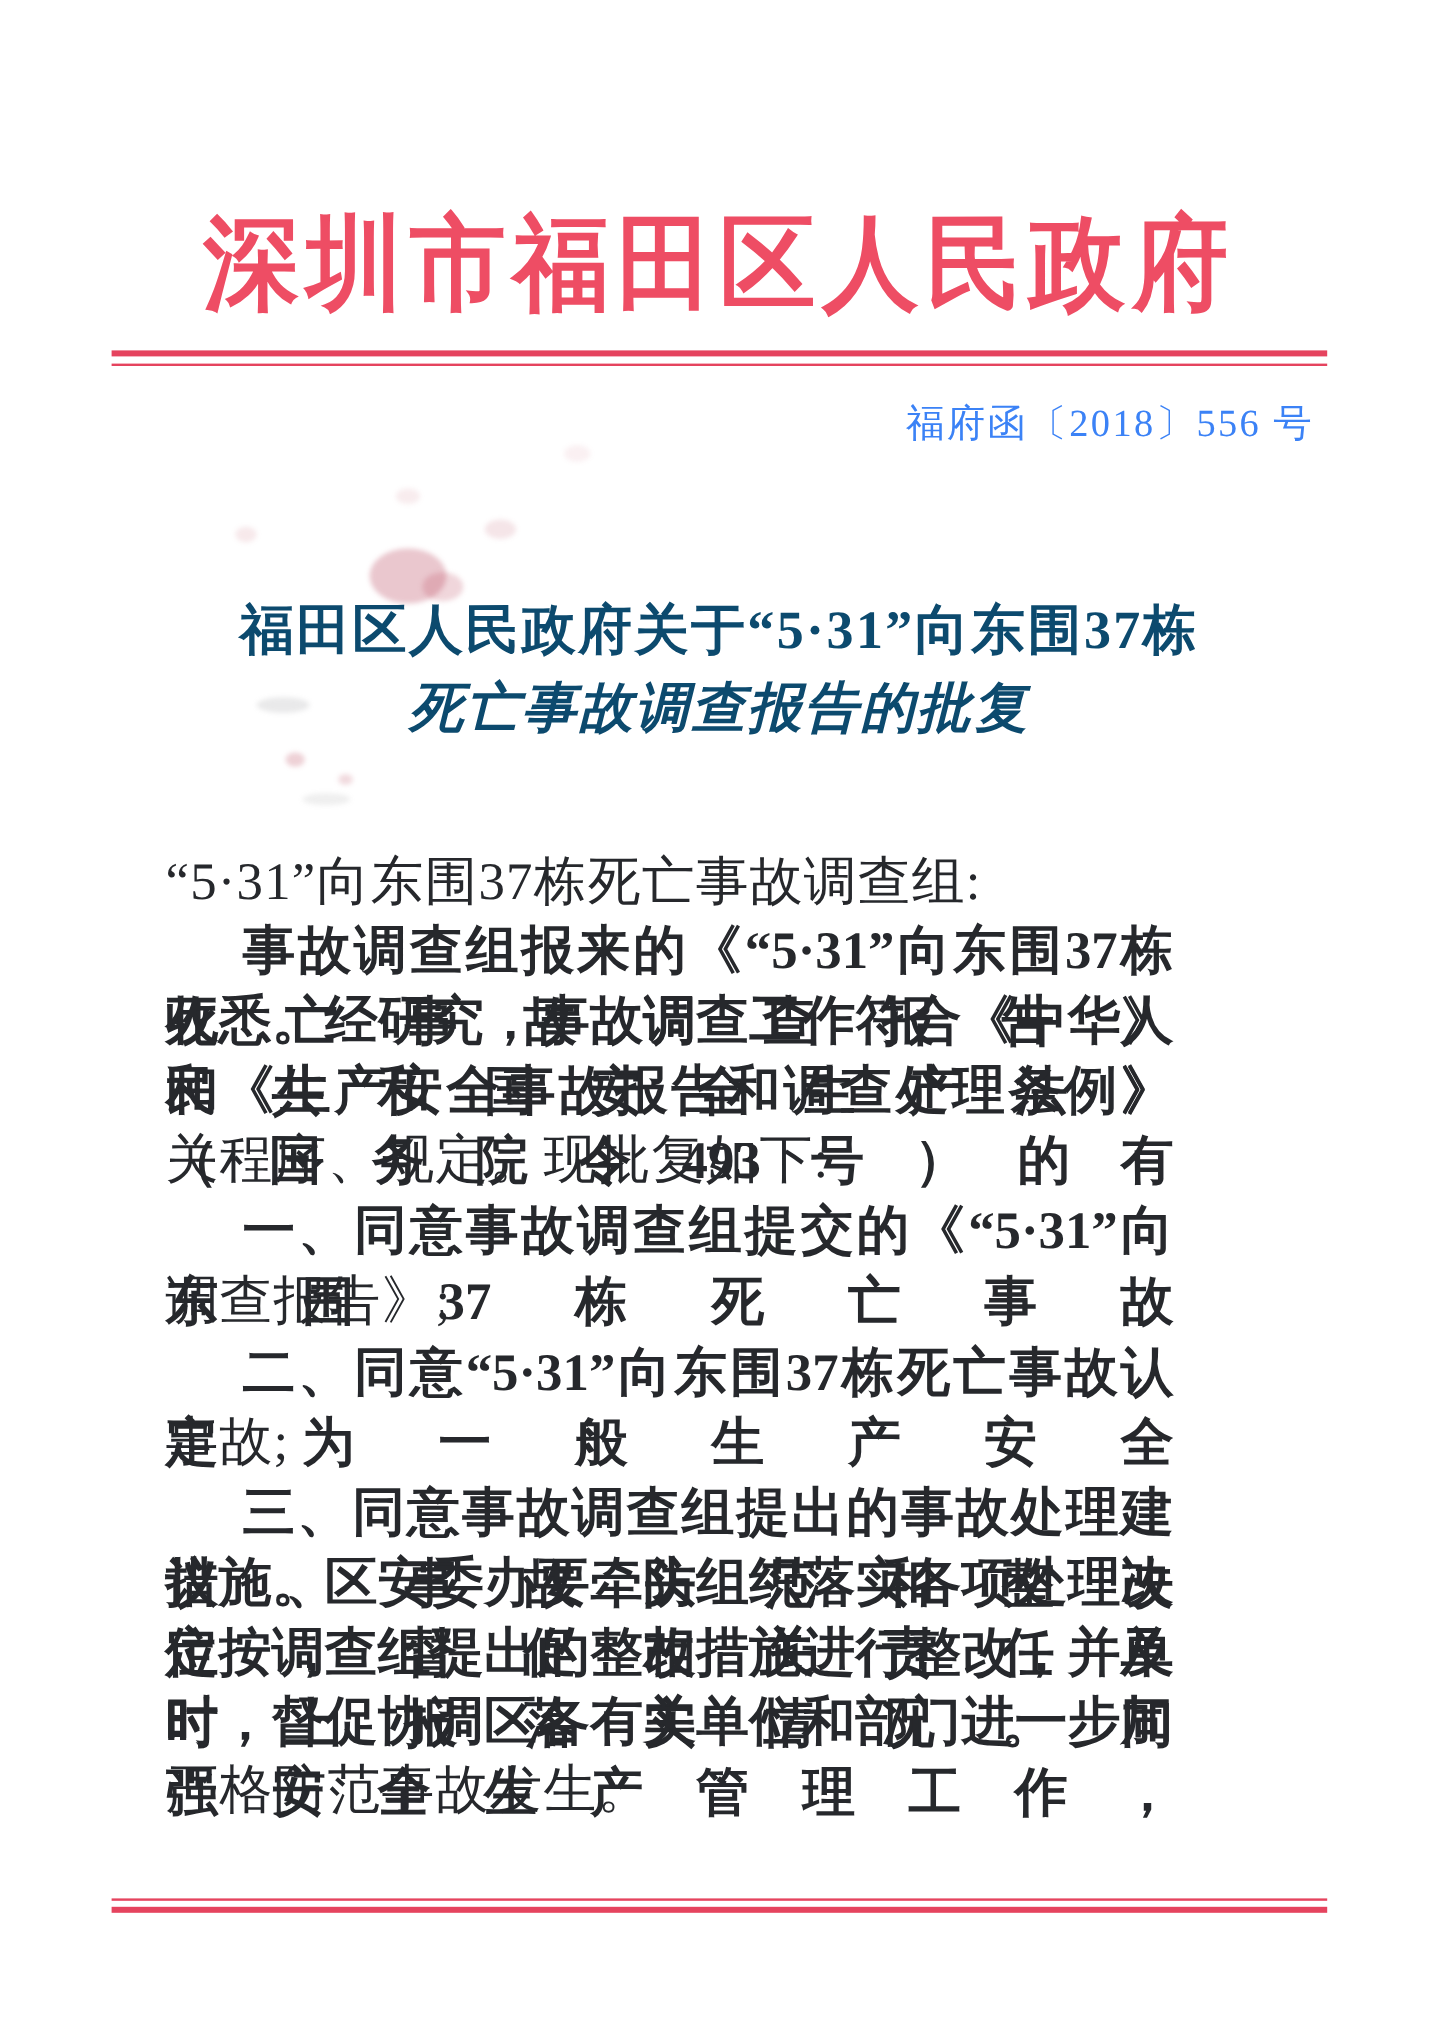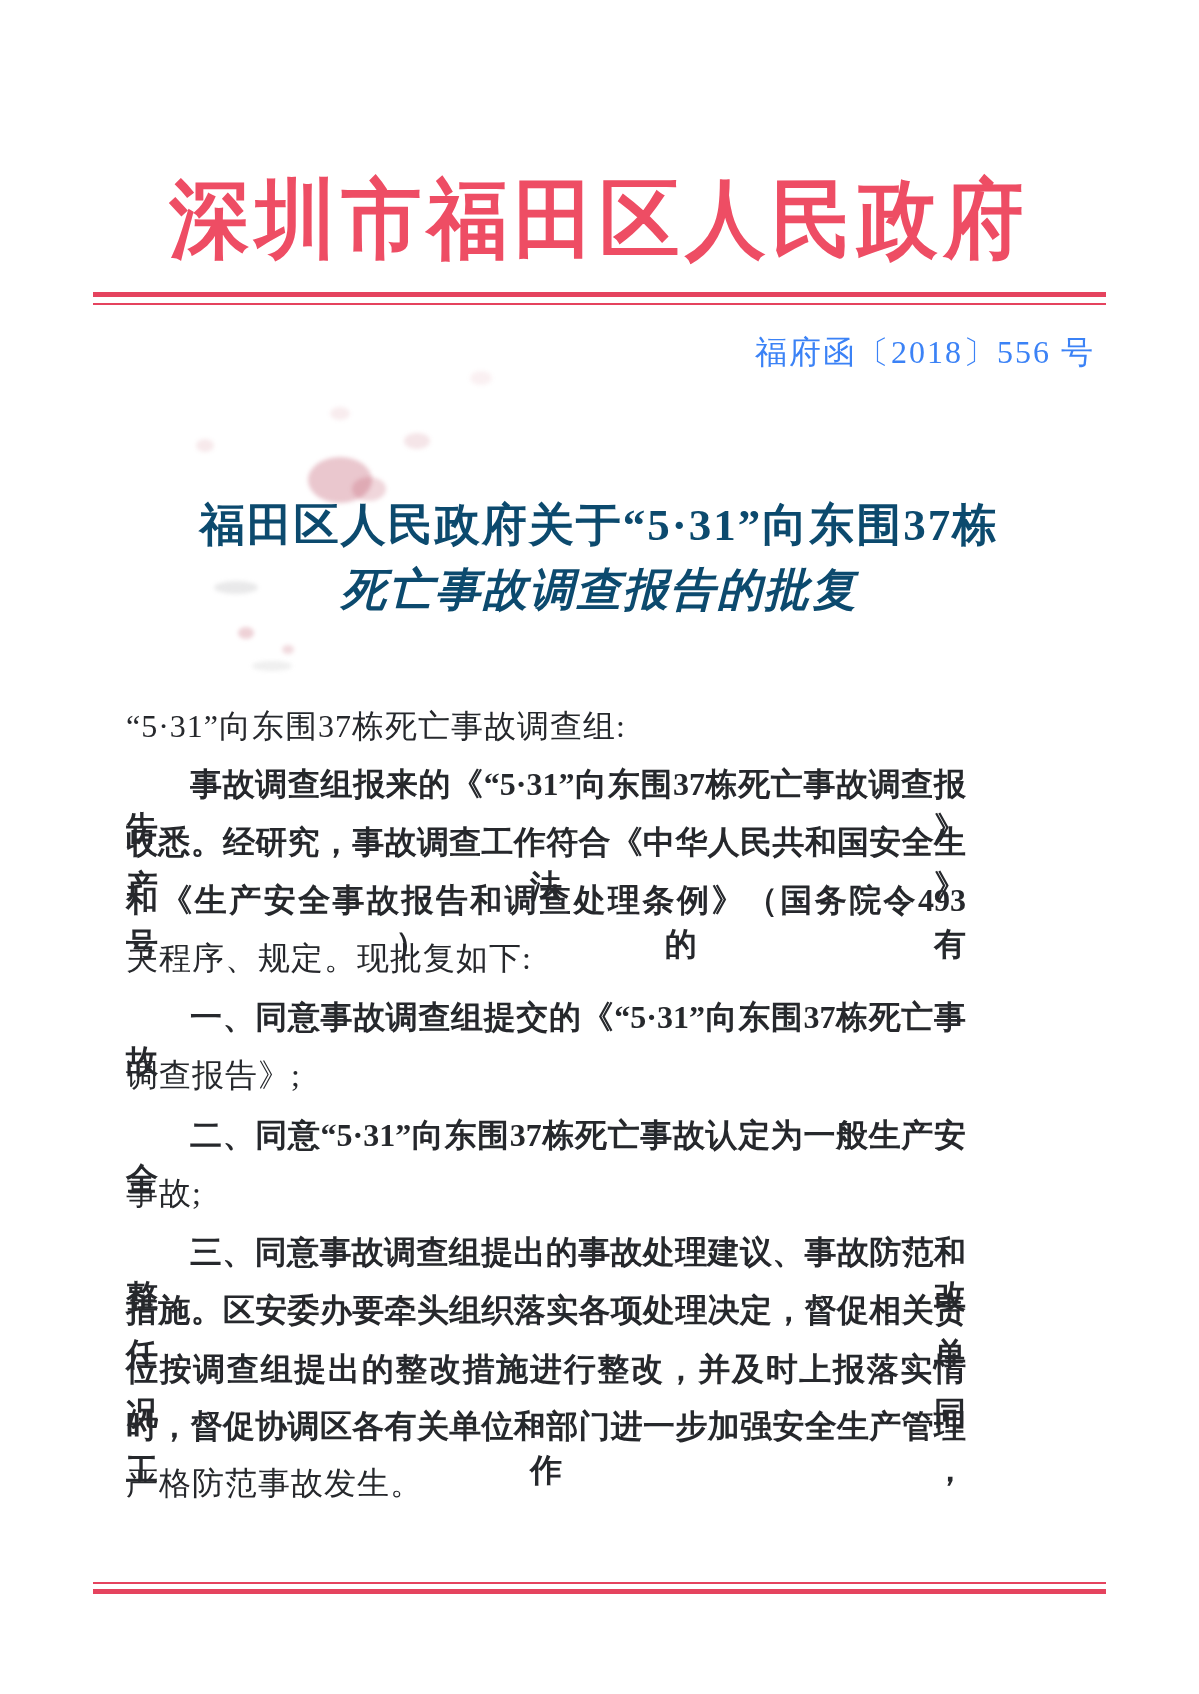--- a/index.html
+++ b/index.html
@@ -50,22 +50,22 @@
     font-size:45px;
     color:#0c4a6e;
     letter-spacing:2px;
     white-space:nowrap;
   }
   .title-1{top:480px;}
   .title-2{top:545px;font-style:italic;}
   
   .body-line{
     position:absolute;
-    left:126px; width:840px;
-    font-size:32px;
+    left:138px; width:840px;
+    font-size:44px;
     color:#26282c;
     white-space:nowrap;
     letter-spacing:1px;
   }
   .body-line.full{
     white-space:normal;
     text-align:justify;
     text-align-last:justify;
     letter-spacing:0;
     font-weight:bold;

